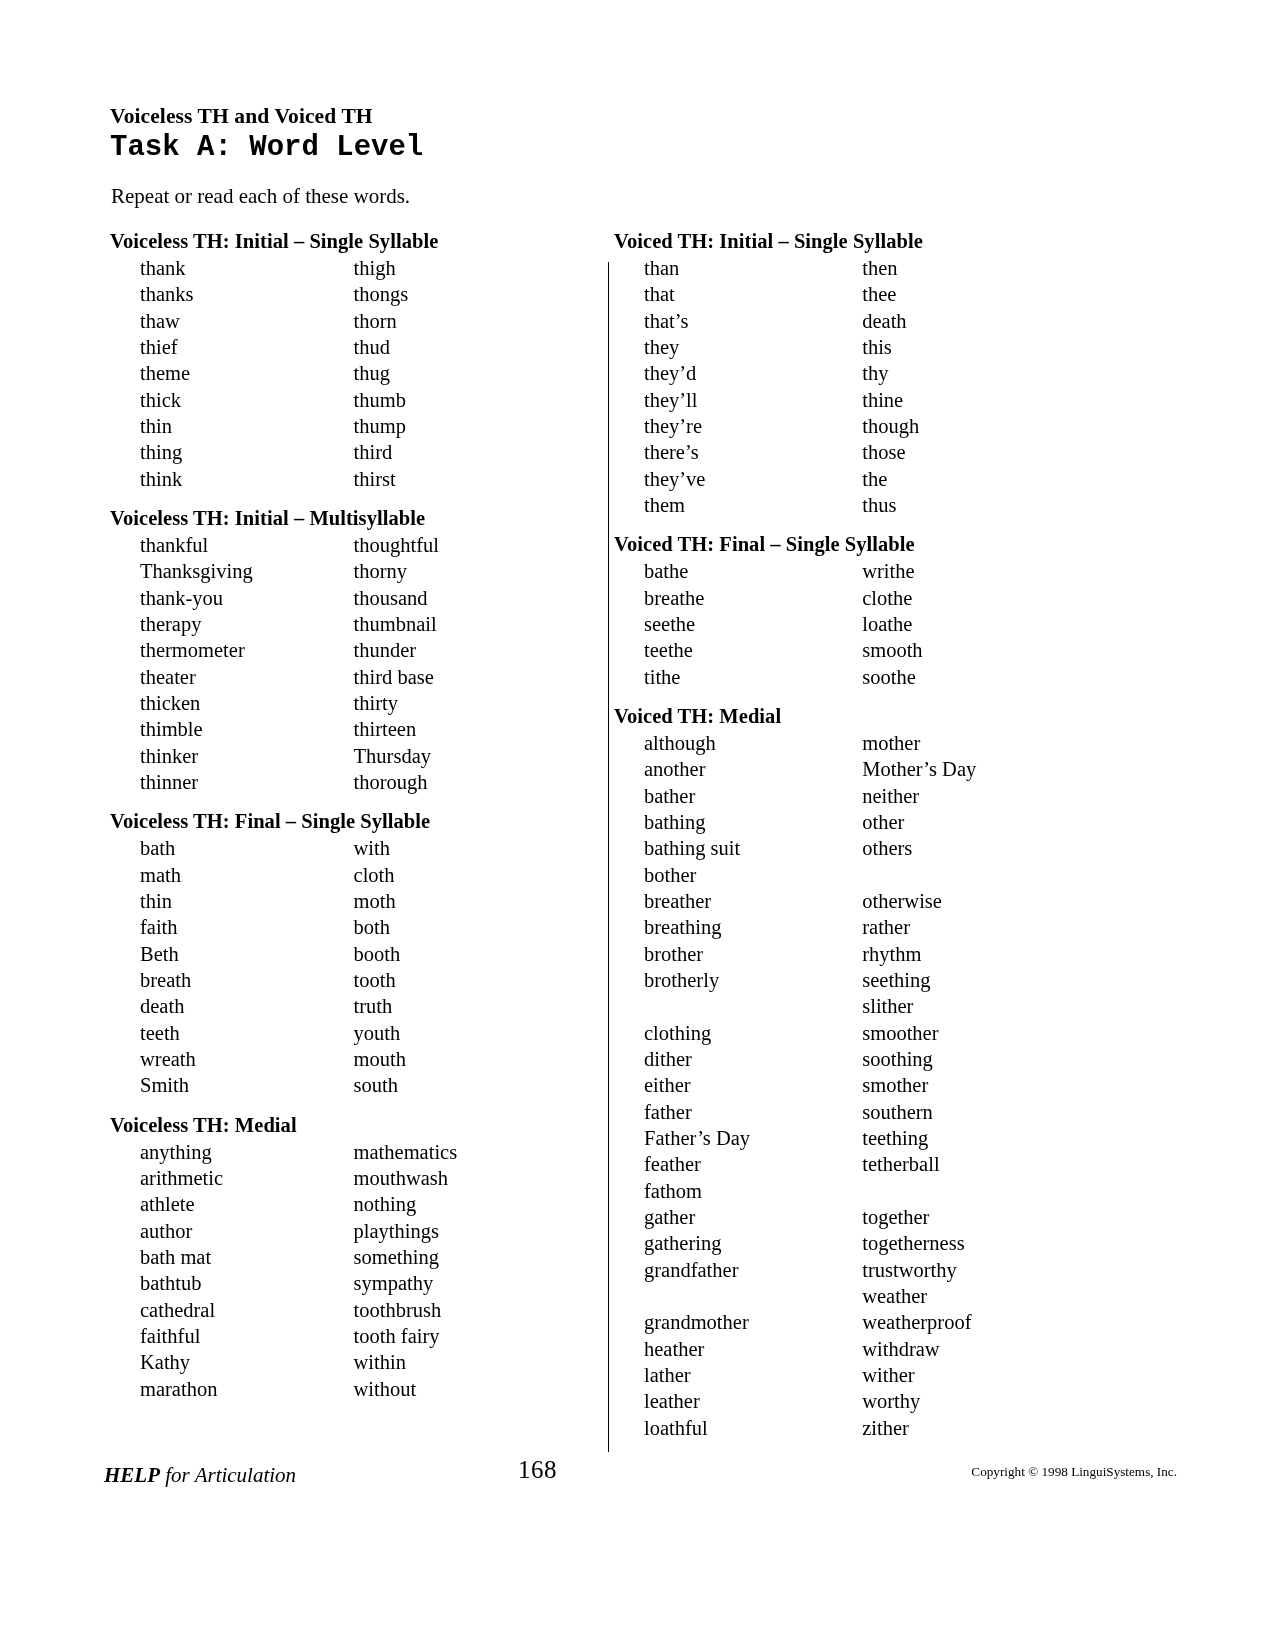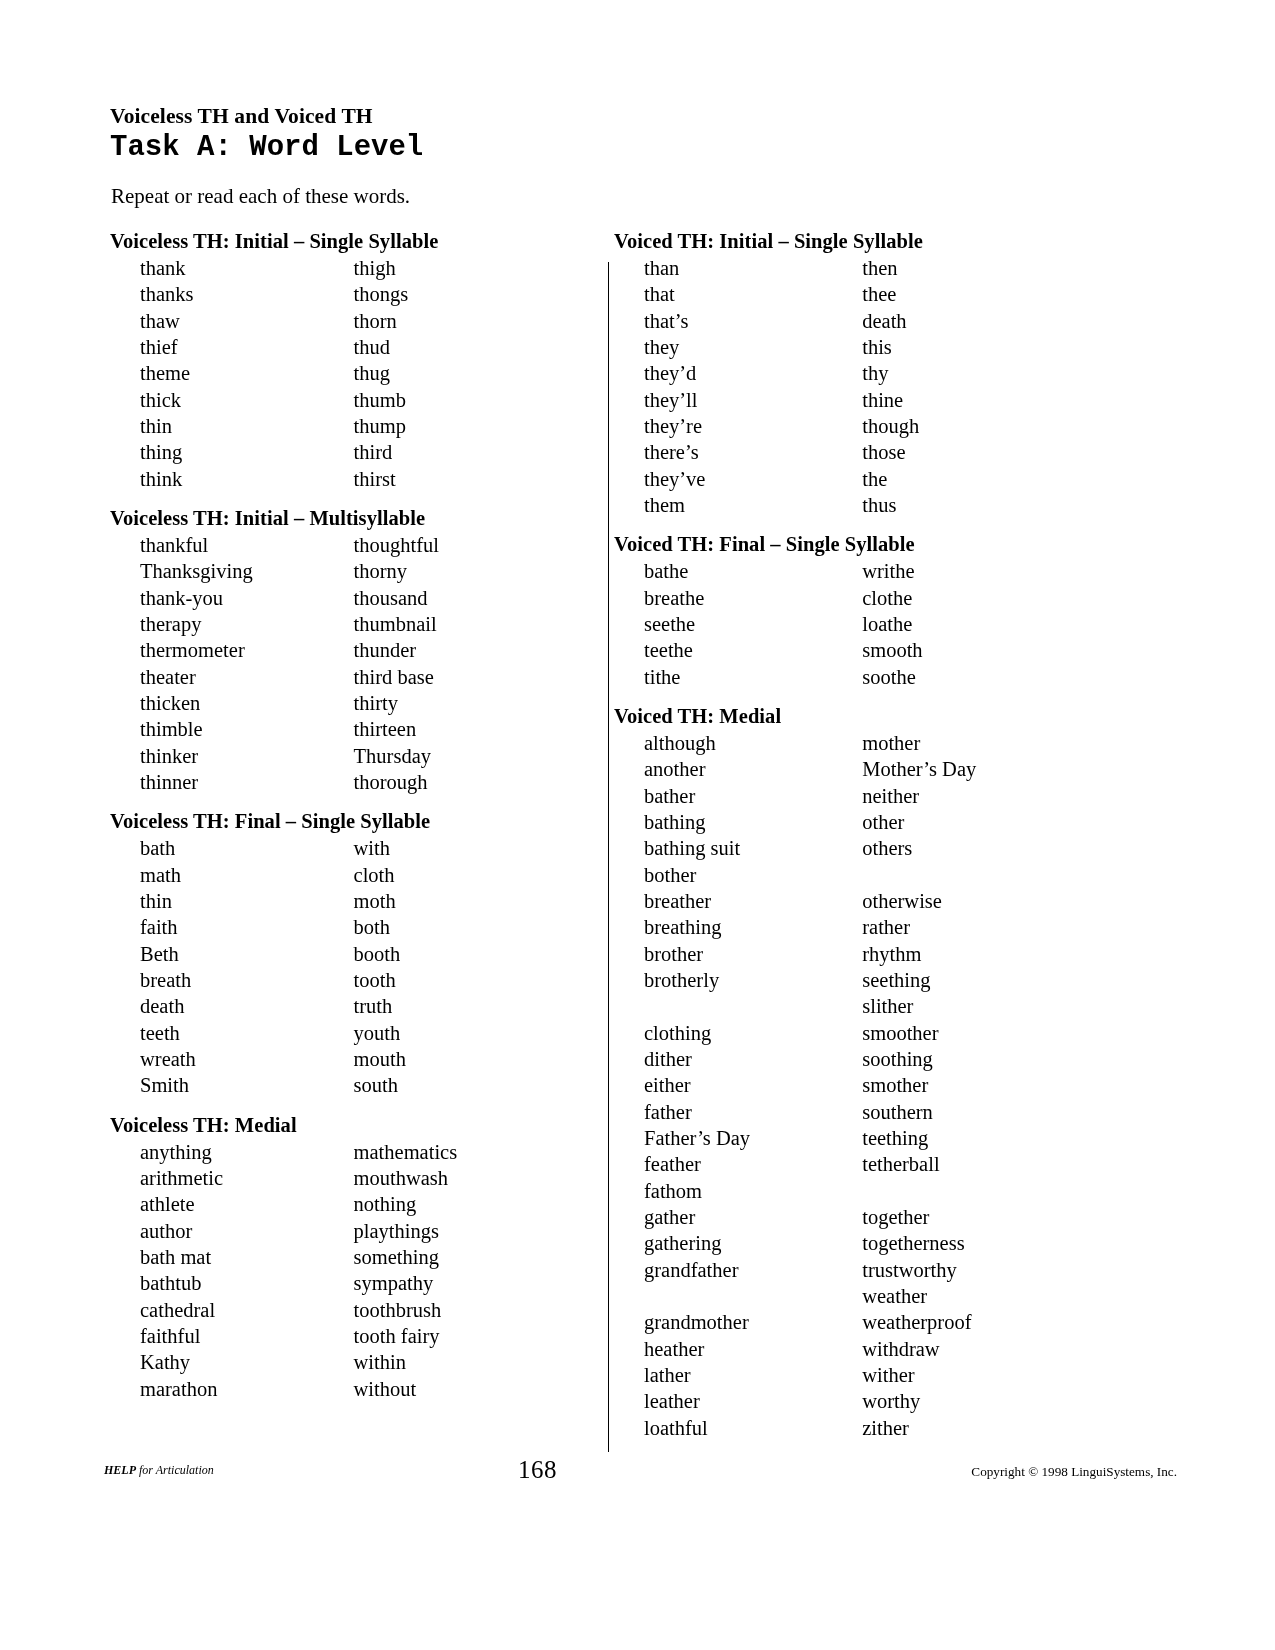--- a/index.html
+++ b/index.html
@@ -114,21 +114,21 @@
     position: absolute;
     left: 0;
     top: 1456px;
     width: 1275px;
     height: 50px;
   }
   .footer-left {
     position: absolute;
     left: 104px;
     top: 7px;
-    font-size: 12px;
+    font-size: 21px;
     font-style: italic;
     font-weight: bold;
     white-space: nowrap;
   }
   .footer-left .nonbold { font-weight: normal; }
   .footer-page {
     position: absolute;
     left: 0;
     top: 0;
     width: 1075px;

